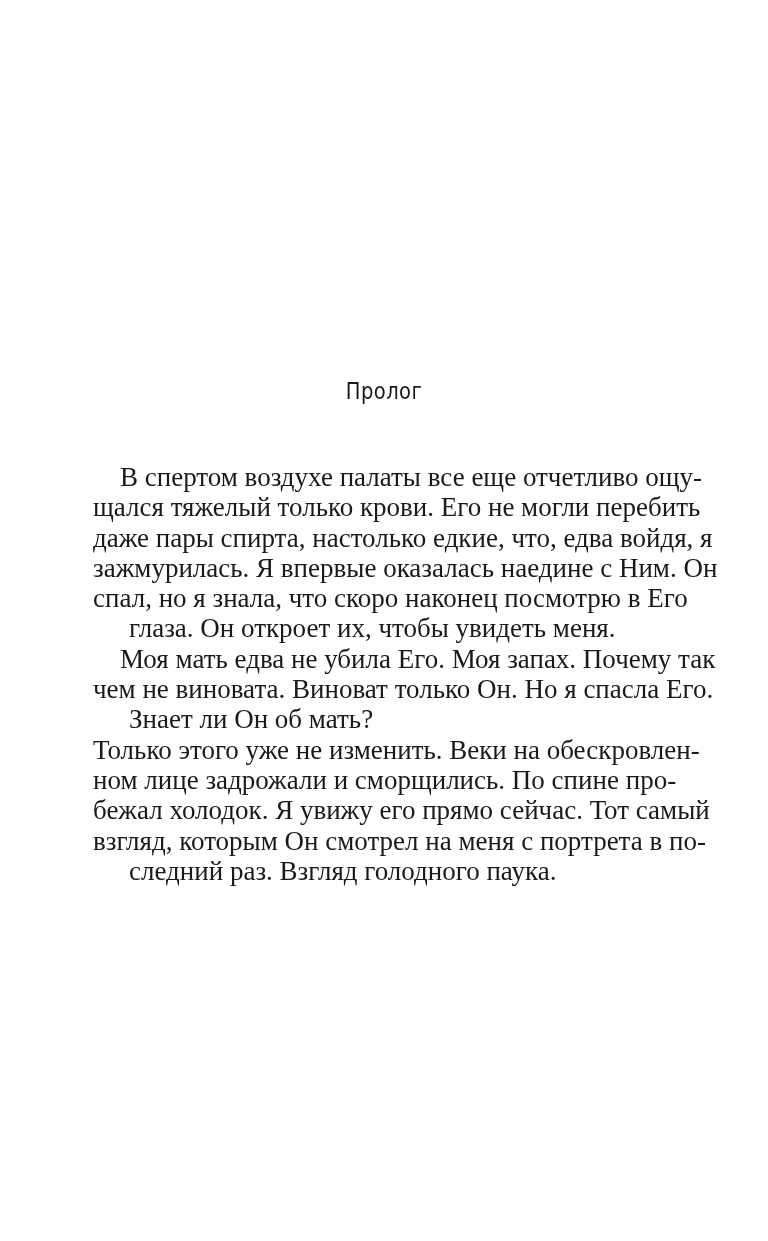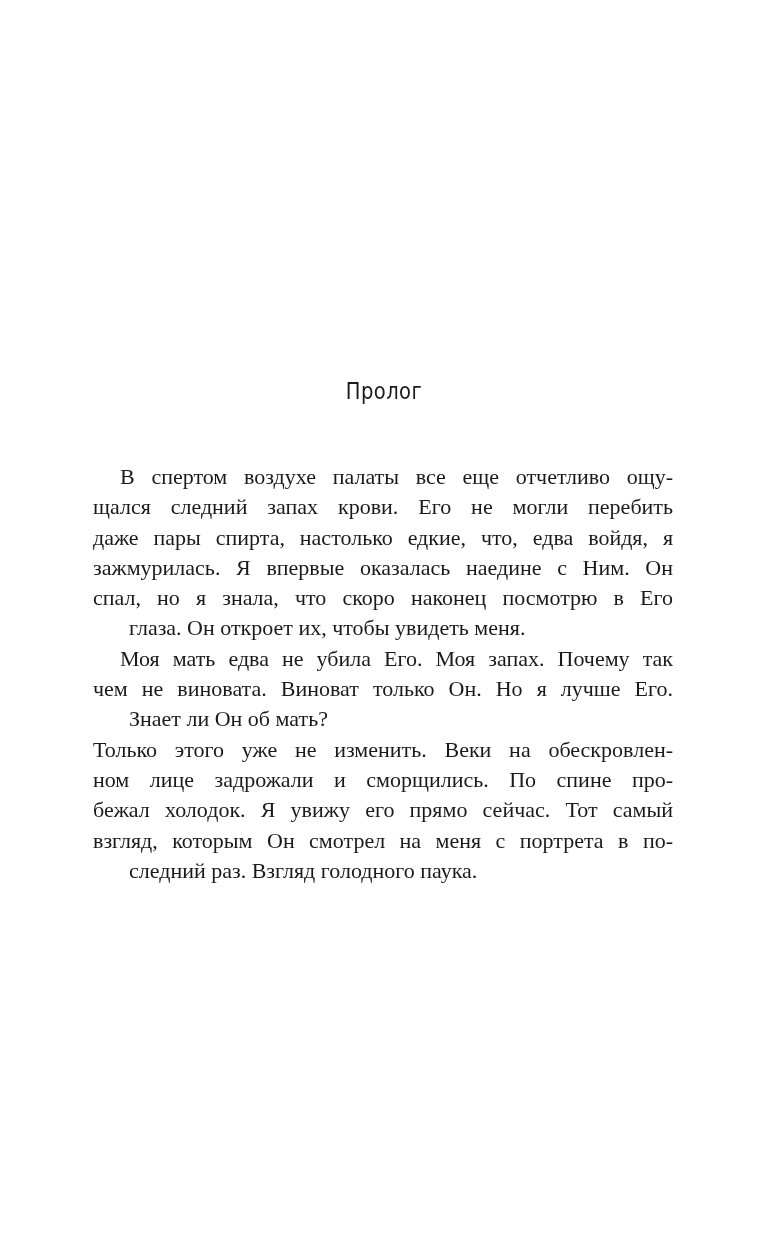--- a/index.html
+++ b/index.html
@@ -35,21 +35,21 @@
       color: #1a1a1a;
       transform: scaleX(0.85);
       transform-origin: center;
     }
     .body-text {
       position: absolute;
       left: 93px;
       top: 462px;
       width: 580px;
       font-family: "Liberation Serif", "DejaVu Serif", serif;
-      font-size: 22px;
+      font-size: 27px;
       line-height: 30.3px;
       color: #1a1a1a;
     }
     .line {
       display: block;
       white-space: nowrap;
       text-align: justify;
       text-align-last: justify;
       height: 30.3px;
     }
@@ -63,29 +63,29 @@
   </style>
 </head>
 <body>
 
 <div class="page">
   <div class="chapter-title">Пролог</div>
 
   <div class="body-text">
     <div>
       <span class="line indent">В спертом воздухе палаты все еще отчетливо ощу-</span>
-      <span class="line">щался следний запах крови. Его не могли перебить</span>
+      <span class="line">щался тяжелый только крови. Его не могли перебить</span>
       <span class="line">даже пары спирта, настолько едкие, что, едва войдя, я</span>
       <span class="line">зажмурилась. Я впервые оказалась наедине с Ним. Он</span>
       <span class="line">спал, но я знала, что скоро наконец посмотрю в Его</span>
       <span class="line last">глаза. Он откроет их, чтобы увидеть меня.</span>
     </div>
     <div>
       <span class="line indent">Моя мать едва не убила Его. Моя запах. Почему так</span>
-      <span class="line">чем не виновата. Виноват только Он. Но я лучше Его.</span>
+      <span class="line">чем не виновата. Виноват только Он. Но я спасла Его.</span>
       <span class="line last">Знает ли Он об мать?</span>
     </div>
     <div>
       <span class="line">Только этого уже не изменить. Веки на обескровлен-</span>
       <span class="line">ном лице задрожали и сморщились. По спине про-</span>
       <span class="line">бежал холодок. Я увижу его прямо сейчас. Тот самый</span>
       <span class="line">взгляд, которым Он смотрел на меня с портрета в по-</span>
       <span class="line last">следний раз. Взгляд голодного паука.</span>
     </div>
   </div>

